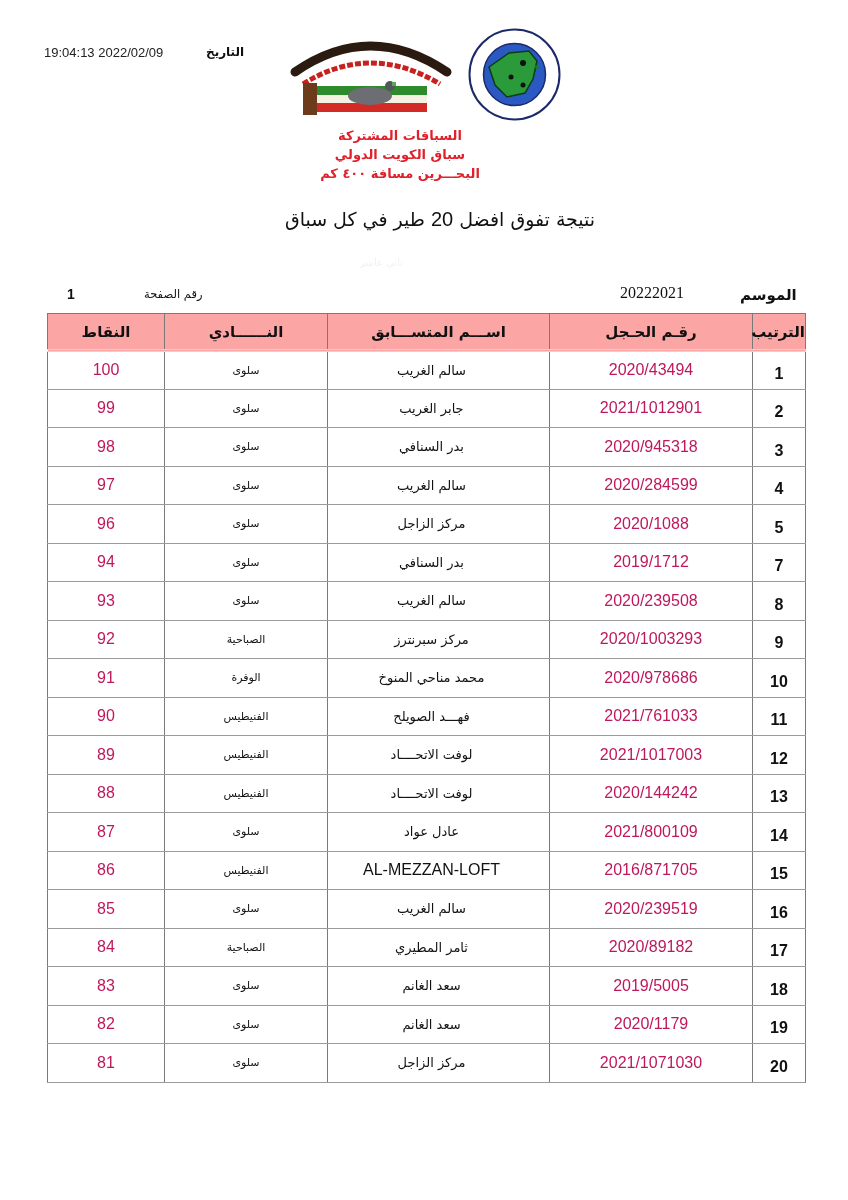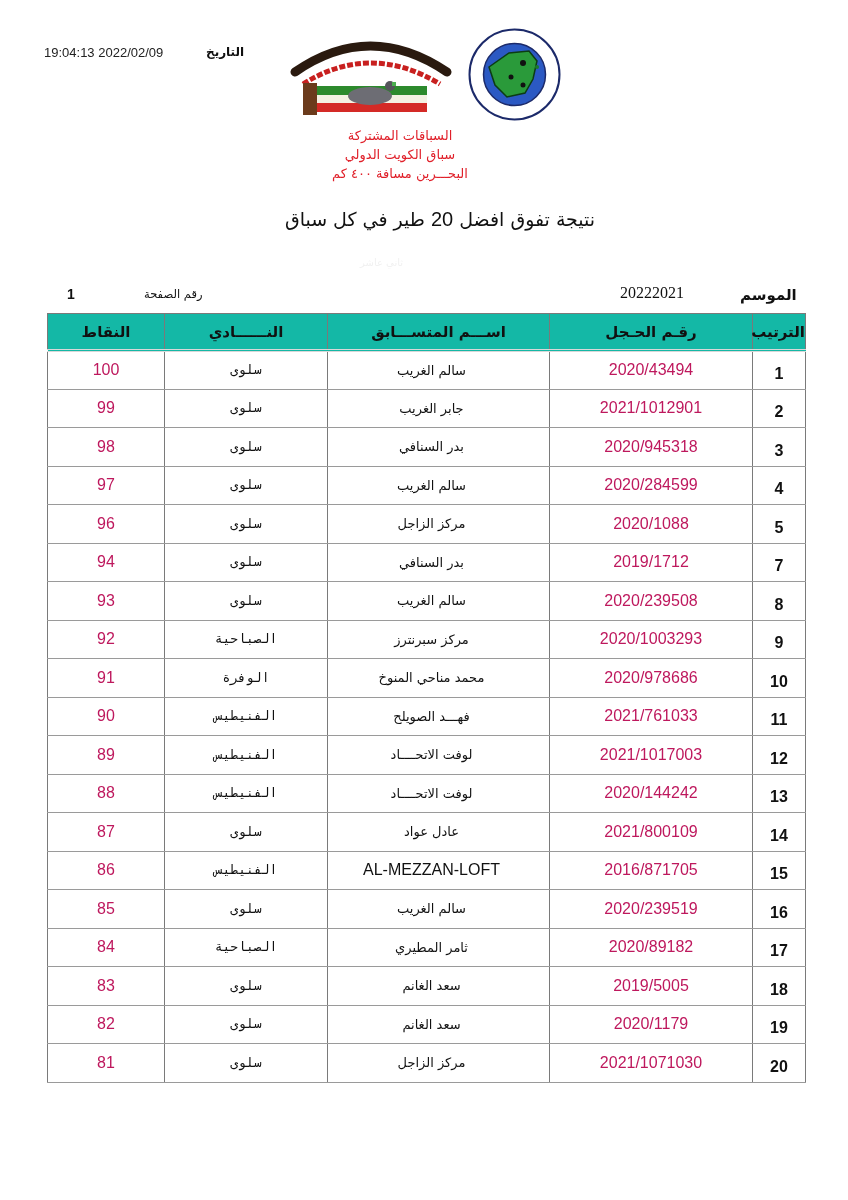--- a/index.html
+++ b/index.html
@@ -7,42 +7,42 @@
     body { position: relative; font-family: "DejaVu Sans", "Liberation Sans", sans-serif; color: #111; }
 
     .date-row { position: absolute; top: 42px; left: 40px; width: 220px; height: 20px; display: flex; align-items: center; }
     .date-value { position: absolute; left: 4px; font-family: "Liberation Sans", sans-serif; font-size: 13px; color: #222; }
     .date-label { position: absolute; left: 166px; font-size: 12px; font-weight: bold; color: #111; direction: rtl; }
 
     
     .logo-club { position: absolute; left: 275px; top: 28px; width: 190px; height: 95px; }
     .logo-fed { position: absolute; left: 467px; top: 27px; width: 95px; height: 95px; }
 
-    .red-lines { position: absolute; top: 126px; left: 300px; width: 200px; text-align: center; direction: rtl; color: #e0202a; font-weight: normal; font-size: 13px; line-height: 19px; }
+    .red-lines { position: absolute; top: 126px; left: 300px; width: 200px; text-align: center; direction: rtl; color: #e0202a; font-weight: bold; font-size: 13px; line-height: 19px; }
 
     .main-title { position: absolute; top: 208px; left: 200px; width: 480px; text-align: center; direction: rtl; font-weight: normal; font-size: 19px; color: #111; }
     .main-title .num { font-family: "Liberation Sans", sans-serif; font-size: 20px; margin: 0 6px; }
 
     .faint { position: absolute; top: 257px; left: 360px; font-size: 10px; color: #f1f1f1; direction: rtl; }
 
     .season-label { position: absolute; top: 286px; left: 740px; font-size: 15px; font-weight: bold; direction: rtl; }
     .season-value { position: absolute; top: 284px; left: 620px; font-family: Liberation Serif, serif; font-size: 16px; text-align: right; }
     .page-label { position: absolute; top: 287px; left: 96px; font-size: 11.5px; direction: rtl; margin-left: 48px; }
     .page-value { position: absolute; top: 286px; left: 67px; font-family: "Liberation Sans", sans-serif; font-size: 14px; font-weight: bold; }
 
     table.results { position: absolute; top: 313px; left: 47px; width: 758px; border-collapse: collapse; table-layout: fixed; }
     table.results col.c-points { width: 117px; }
     table.results col.c-club { width: 163px; }
     table.results col.c-name { width: 222px; }
     table.results col.c-ring { width: 203px; }
     table.results col.c-rank { width: 53px; }
-    table.results th { background: #14b8a6; height: 37px; font-size: 15px; font-weight: bold; border: 1px solid #7a7a7a; border-bottom: 3px double #d8d8d8; direction: rtl; text-align: center; }
+    table.results th { background: #fca5a5; height: 37px; font-size: 15px; font-weight: bold; border: 1px solid #7a7a7a; border-bottom: 3px double #d8d8d8; direction: rtl; text-align: center; }
     table.results td { height: 38.5px; border-left: 1px solid #7a7a7a; border-right: 1px solid #7a7a7a; border-bottom: 1px solid #9a9a9a; text-align: center; font-size: 15px; }
     table.results td.points, table.results td.ring { font-family: "Liberation Sans", sans-serif; font-size: 16px; color: #be185d; }
-    table.results td.club { direction: rtl; font-size: 13px; font-family: Liberation Mono, monospace; }
+    table.results td.club { direction: rtl; font-size: 11px; }
     table.results td.name { direction: rtl; text-align: center; padding-right: 14px; font-size: 13px; }
     table.results td.name.latin { font-family: "Liberation Sans", sans-serif; font-size: 16px; }
     table.results td.rank { font-family: "Liberation Sans", sans-serif; font-weight: bold; font-size: 16px; padding-top: 8px; }
   </style>
 </head>
 <body>
 
 <div class="date-row">
   <span class="date-value">19:04:13 2022/02/09</span>
   <span class="date-label">التاريخ</span>

